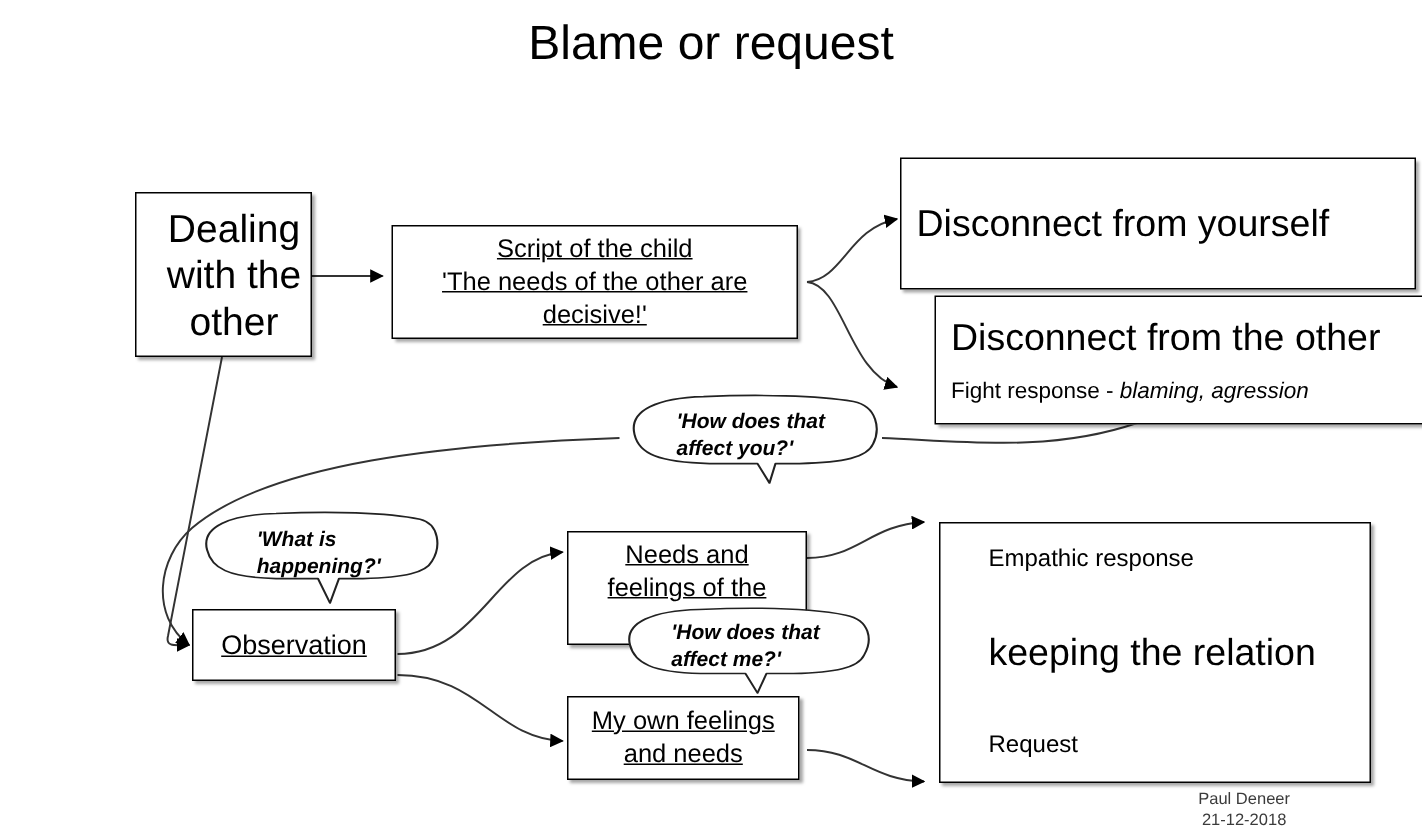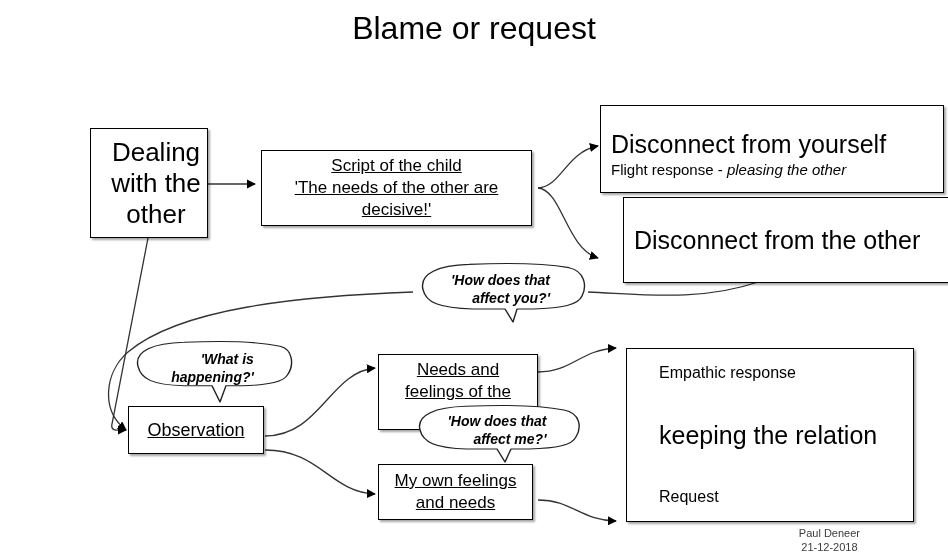--- a/index.html
+++ b/index.html
@@ -42,21 +42,21 @@
   .t-mid{font-size:17px;line-height:22px;text-decoration:underline;}
   .t-small{font-size:15px;line-height:20px;}
   .t-xl{font-size:25px;line-height:32px;}
   .it{font-style:italic;}
 
   .bubble{
     position:absolute;
     display:flex;
     align-items:center;
     justify-content:center;
-    text-align:right;
+    text-align:left;
     font-style:italic;
     font-size:14px;
     line-height:18px;
     font-weight:bold;
     color:#000;
     pointer-events:auto;
   }
   .bubble span{position:relative;z-index:2;display:block;padding-bottom:6px;}
   .bubble .shape{position:absolute;left:0;top:0;width:100%;height:100%;z-index:1;overflow:visible;}
 
@@ -114,27 +114,27 @@
   </div>
 
   <div class="node" style="left:261px;top:150px;width:271px;height:76px;">
     <div class="t-mid">Script of the child</div>
     <div class="t-mid">'The needs of the other are</div>
     <div class="t-mid">decisive!'</div>
   </div>
 
   <div class="node left-al" style="left:600px;top:105px;width:344px;height:88px;padding:22px 10px;justify-content:space-around;">
     <div class="t-xl">Disconnect from yourself</div>
-    <div class="t-small">
-      <span>Flight response - </span><span class="it">pleasing the other</span>
-    </div>
   </div>
 
   <div class="node left-al" style="left:623px;top:197px;width:344px;height:86px;padding:6px 10px;justify-content:space-around;">
     <div class="t-xl">Disconnect from the other</div>
+    <div class="t-small">
+      <span>Fight response - </span><span class="it">blaming, agression</span>
+    </div>
   </div>
 
   <div class="node" style="left:128px;top:406px;width:136px;height:48px;">
     <div class="t-mid" style="font-size:18px;">Observation</div>
   </div>
 
   <div class="node" style="left:378px;top:330px;width:160px;height:76px;margin-top:24px;">
     <div class="t-mid">Needs and</div>
     <div class="t-mid">feelings of the</div>
     <div class="t-mid">other</div>

